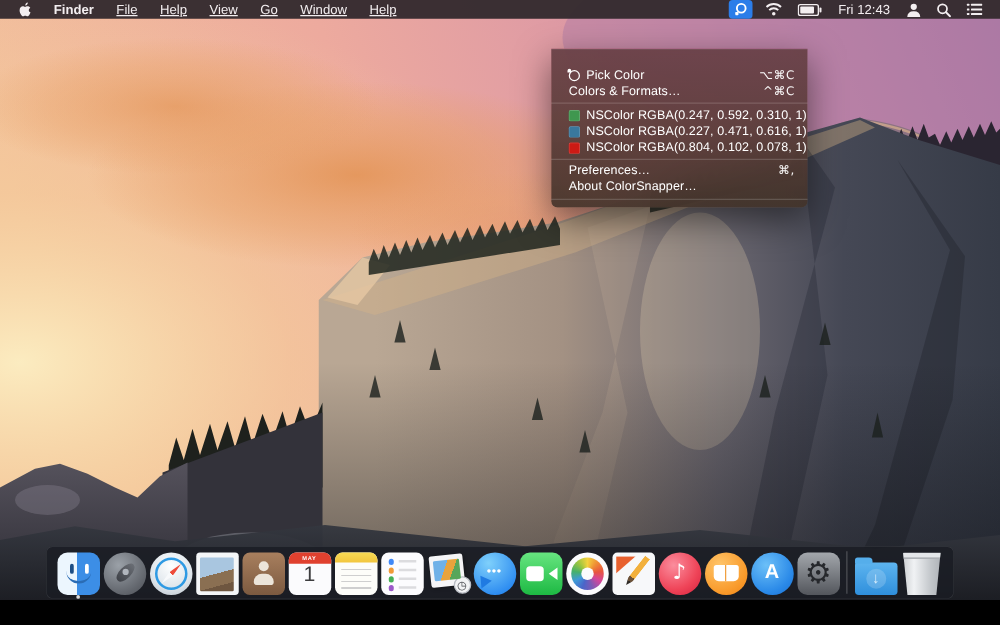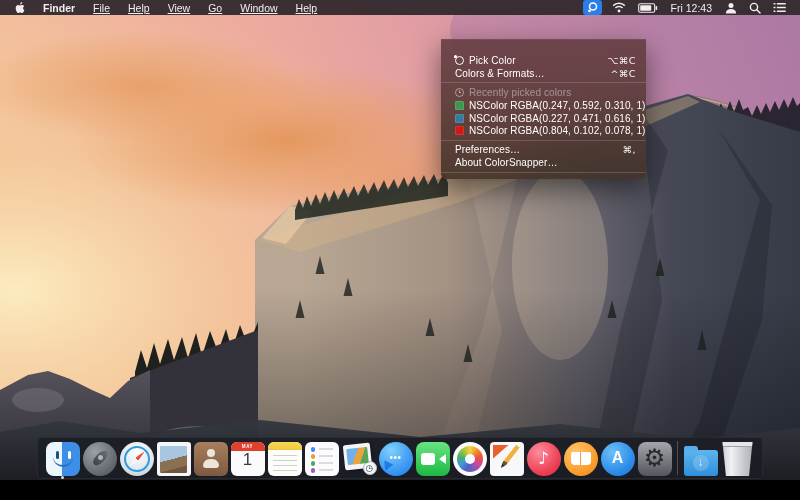--- a/index.html
+++ b/index.html
@@ -313,25 +313,20 @@
         <span class="menu-label">Pick Color</span>
         <span class="menu-spacer"></span>
         <span class="menu-shortcut">⌥⌘C</span>
       </div>
       <div class="menu-row">
         <span class="menu-label">Colors &amp; Formats…</span>
         <span class="menu-spacer"></span>
         <span class="menu-shortcut">^⌘C</span>
       </div>
       <div class="menu-sep"></div>
-      <div class="menu-row disabled">
-        <span class="mi mi-clock"></span>
-        <span class="menu-label">Recently picked colors</span>
-        <span class="menu-spacer"></span>
-      </div>
       <div class="menu-row">
         <span class="mi mi-swatch" style="background: rgb(63, 151, 79);"></span>
         <span class="menu-label">NSColor RGBA(0.247, 0.592, 0.310, 1)</span>
         <span class="menu-spacer"></span>
       </div>
       <div class="menu-row">
         <span class="mi mi-swatch" style="background: rgb(58, 120, 157);"></span>
         <span class="menu-label">NSColor RGBA(0.227, 0.471, 0.616, 1)</span>
         <span class="menu-spacer"></span>
       </div>

